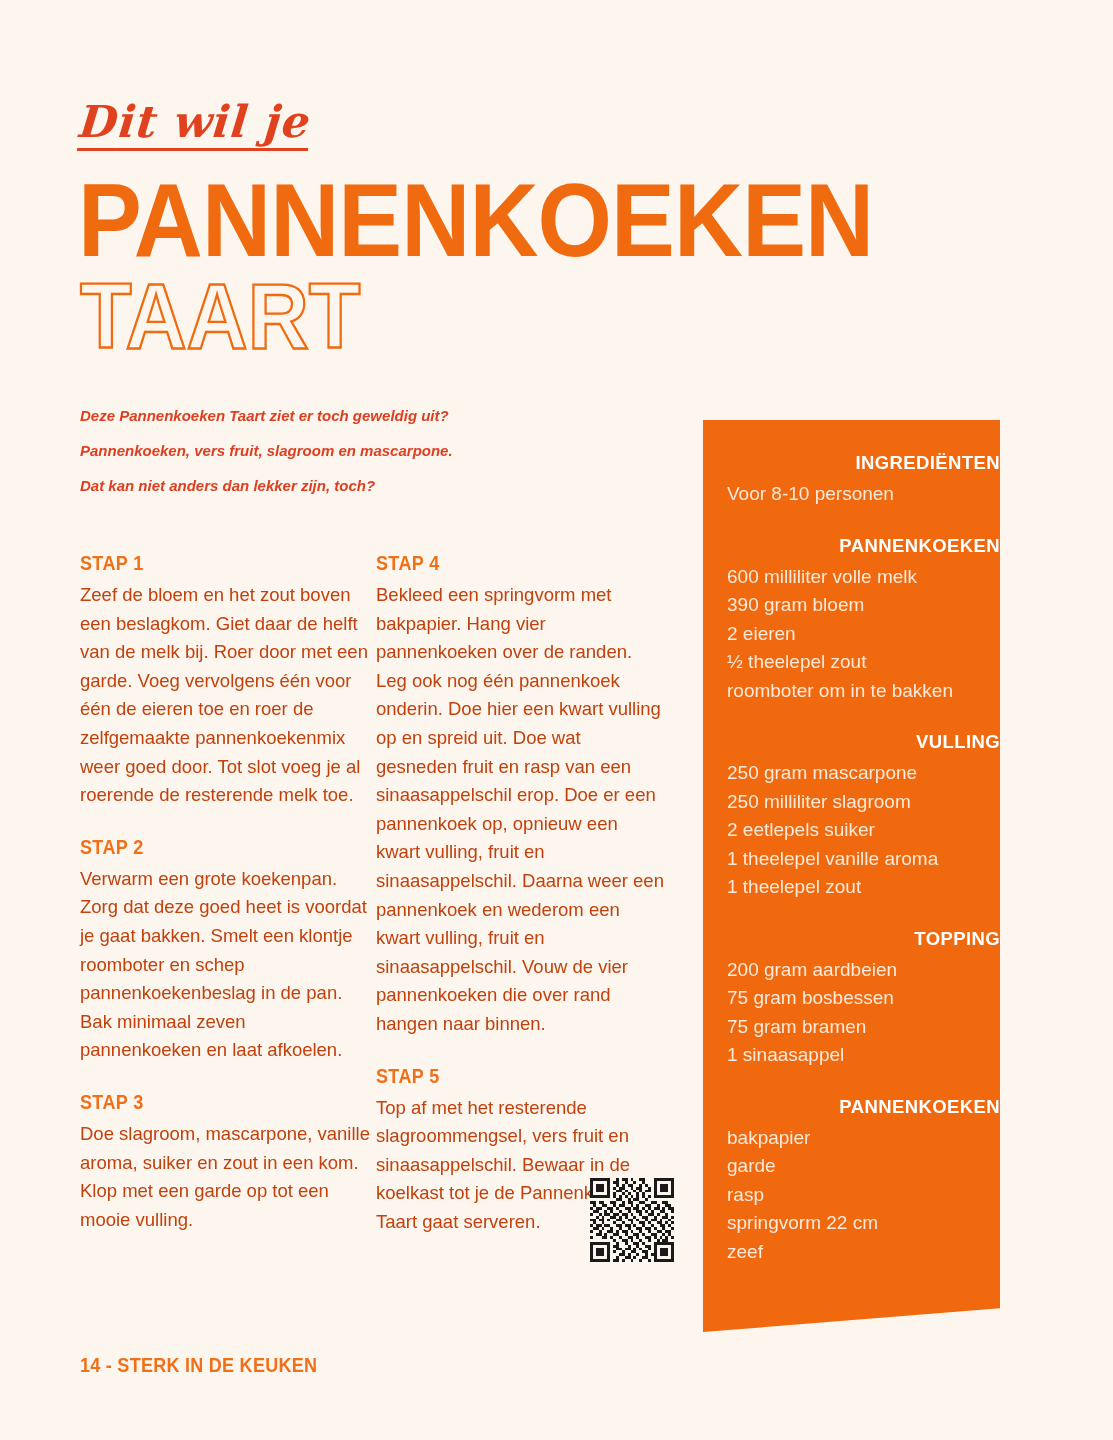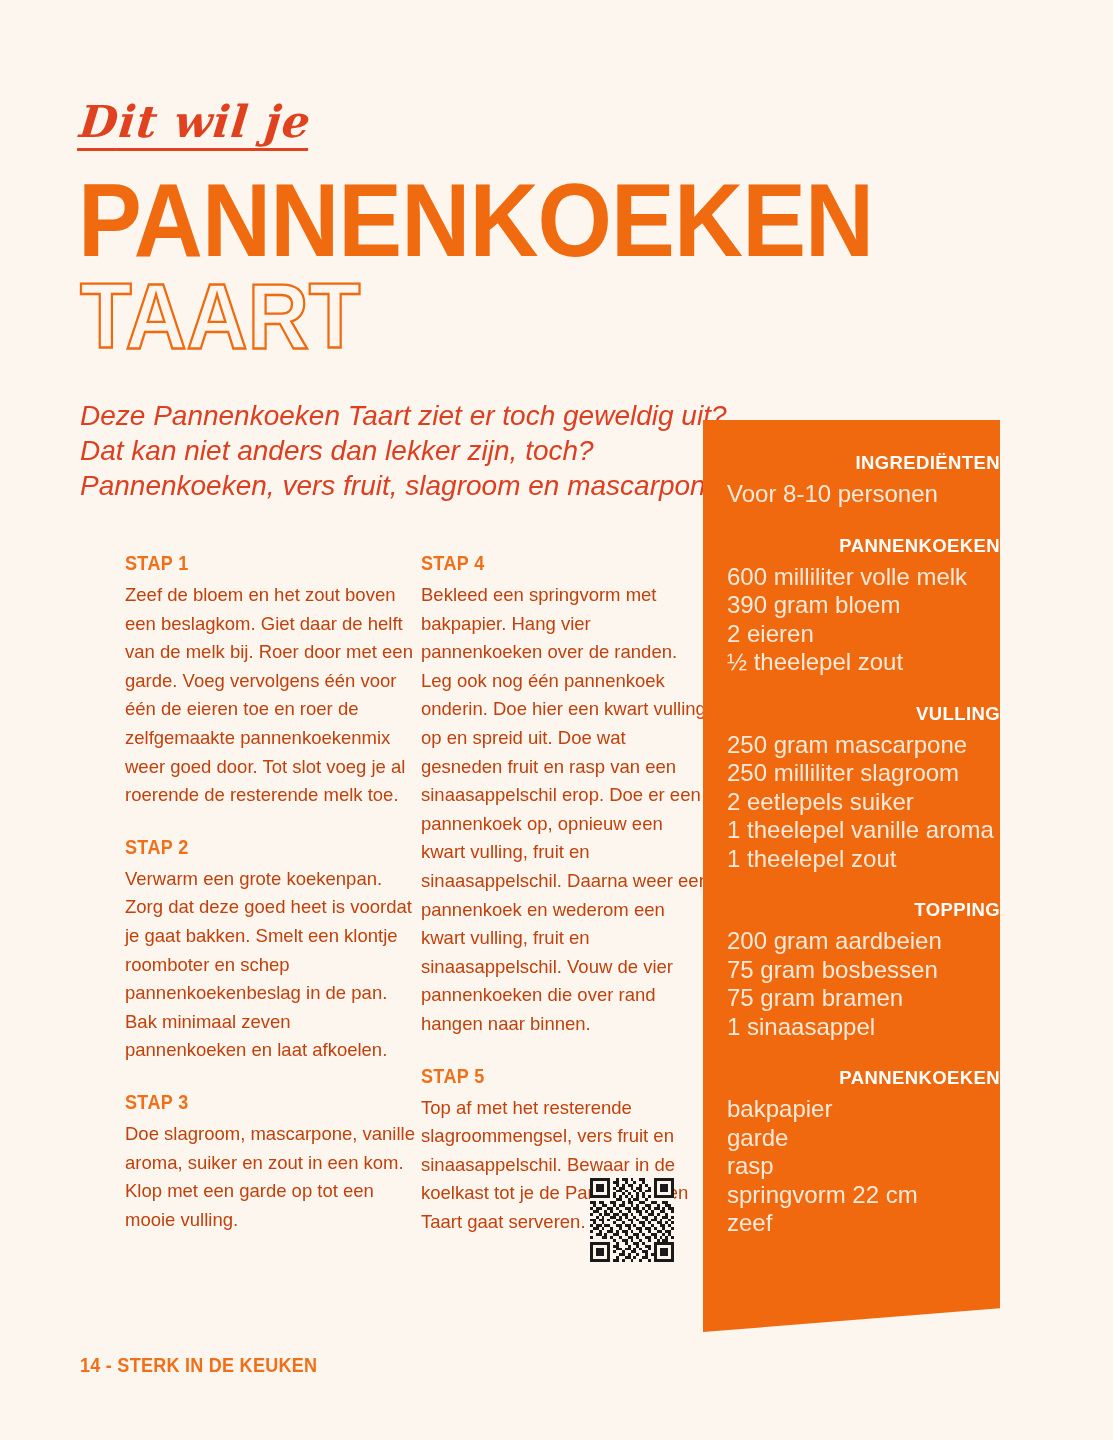--- a/index.html
+++ b/index.html
@@ -64,33 +64,32 @@
     white-space: nowrap;
   }
 
   
   .intro {
     position: absolute;
     left: 80px;
     top: 398px;
     width: 600px;
     font-family: "Liberation Sans", sans-serif;
-    font-weight: normal;
+    font-weight: bold;
     font-style: italic;
-    font-size: 28px;
+    font-size: 15px;
     line-height: 35px;
     color: #DD3F20;
   }
   .intro div { white-space: nowrap; }
 
   
   .col {
     position: absolute;
     top: 552px;
-    margin-left: 45px;
   }
   .col-1 { left: 80px; width: 292px; }
   .col-2 { left: 376px; width: 290px; }
 
   .step { margin-bottom: 26px; }
   .step-label {
     font-family: "Liberation Sans Narrow", "Liberation Sans", sans-serif;
     font-weight: bold;
     font-size: 20px;
     letter-spacing: 0.4px;
@@ -135,21 +134,21 @@
     font-family: "Liberation Sans", sans-serif;
     font-weight: bold;
     font-size: 18.5px;
     letter-spacing: 0.4px;
     color: #FFFFFF;
     margin-bottom: 6px;
     text-align: right;
   }
   .ing-line {
     font-family: "Liberation Sans", sans-serif;
-    font-size: 24px;
+    font-size: 19px;
     line-height: 28.5px;
     color: #FDEADB;
   }
 
   
   .footer {
     position: absolute;
     left: 80px;
     top: 1354px;
     font-family: "Liberation Sans Narrow", "Liberation Sans", sans-serif;
@@ -166,22 +165,22 @@
 
 <div class="page">
 
   <div class="kicker"><span class="under">D</span><span class="under">it wil je</span></div>
 
   <div class="title-main">PANNENKOEKEN</div>
   <div class="title-sub">TAART</div>
 
   <div class="intro">
     <div>Deze Pannenkoeken Taart ziet er toch geweldig uit?</div>
+    <div>Pannenkoeken, vers fruit, slagroom en mascarpone.</div>
     <div>Dat kan niet anders dan lekker zijn, toch?</div>
-    <div>Pannenkoeken, vers fruit, slagroom en mascarpone.</div>
   </div>
 
   <div class="col col-1">
     <div class="step">
       <div class="step-label">STAP 1</div>
       <div class="step-body">Zeef de bloem en het zout boven een beslagkom. Giet daar de helft van de melk bij. Roer door met een garde. Voeg vervolgens één voor één de eieren toe en roer de zelfgemaakte pannenkoekenmix weer goed door. Tot slot voeg je al roerende de resterende melk toe.</div>
     </div>
     <div class="step">
       <div class="step-label">STAP 2</div>
       <div class="step-body">Verwarm een grote koekenpan. Zorg dat deze goed heet is voordat je gaat bakken. Smelt een klontje roomboter en schep pannenkoekenbeslag in de pan. Bak minimaal zeven pannenkoeken en laat afkoelen.</div>
@@ -481,20 +480,21 @@
       <div class="ing-group">
         <div class="ing-head">INGREDIËNTEN</div>
         <div class="ing-line">Voor 8-10 personen</div>
       </div>
       <div class="ing-group">
         <div class="ing-head">PANNENKOEKEN</div>
         <div class="ing-line">600 milliliter volle melk</div>
         <div class="ing-line">390 gram bloem</div>
         <div class="ing-line">2 eieren</div>
         <div class="ing-line">½ theelepel zout</div>
+        <div class="ing-line">roomboter om in te bakken</div>
       </div>
       <div class="ing-group">
         <div class="ing-head">VULLING</div>
         <div class="ing-line">250 gram mascarpone</div>
         <div class="ing-line">250 milliliter slagroom</div>
         <div class="ing-line">2 eetlepels suiker</div>
         <div class="ing-line">1 theelepel vanille aroma</div>
         <div class="ing-line">1 theelepel zout</div>
       </div>
       <div class="ing-group">

